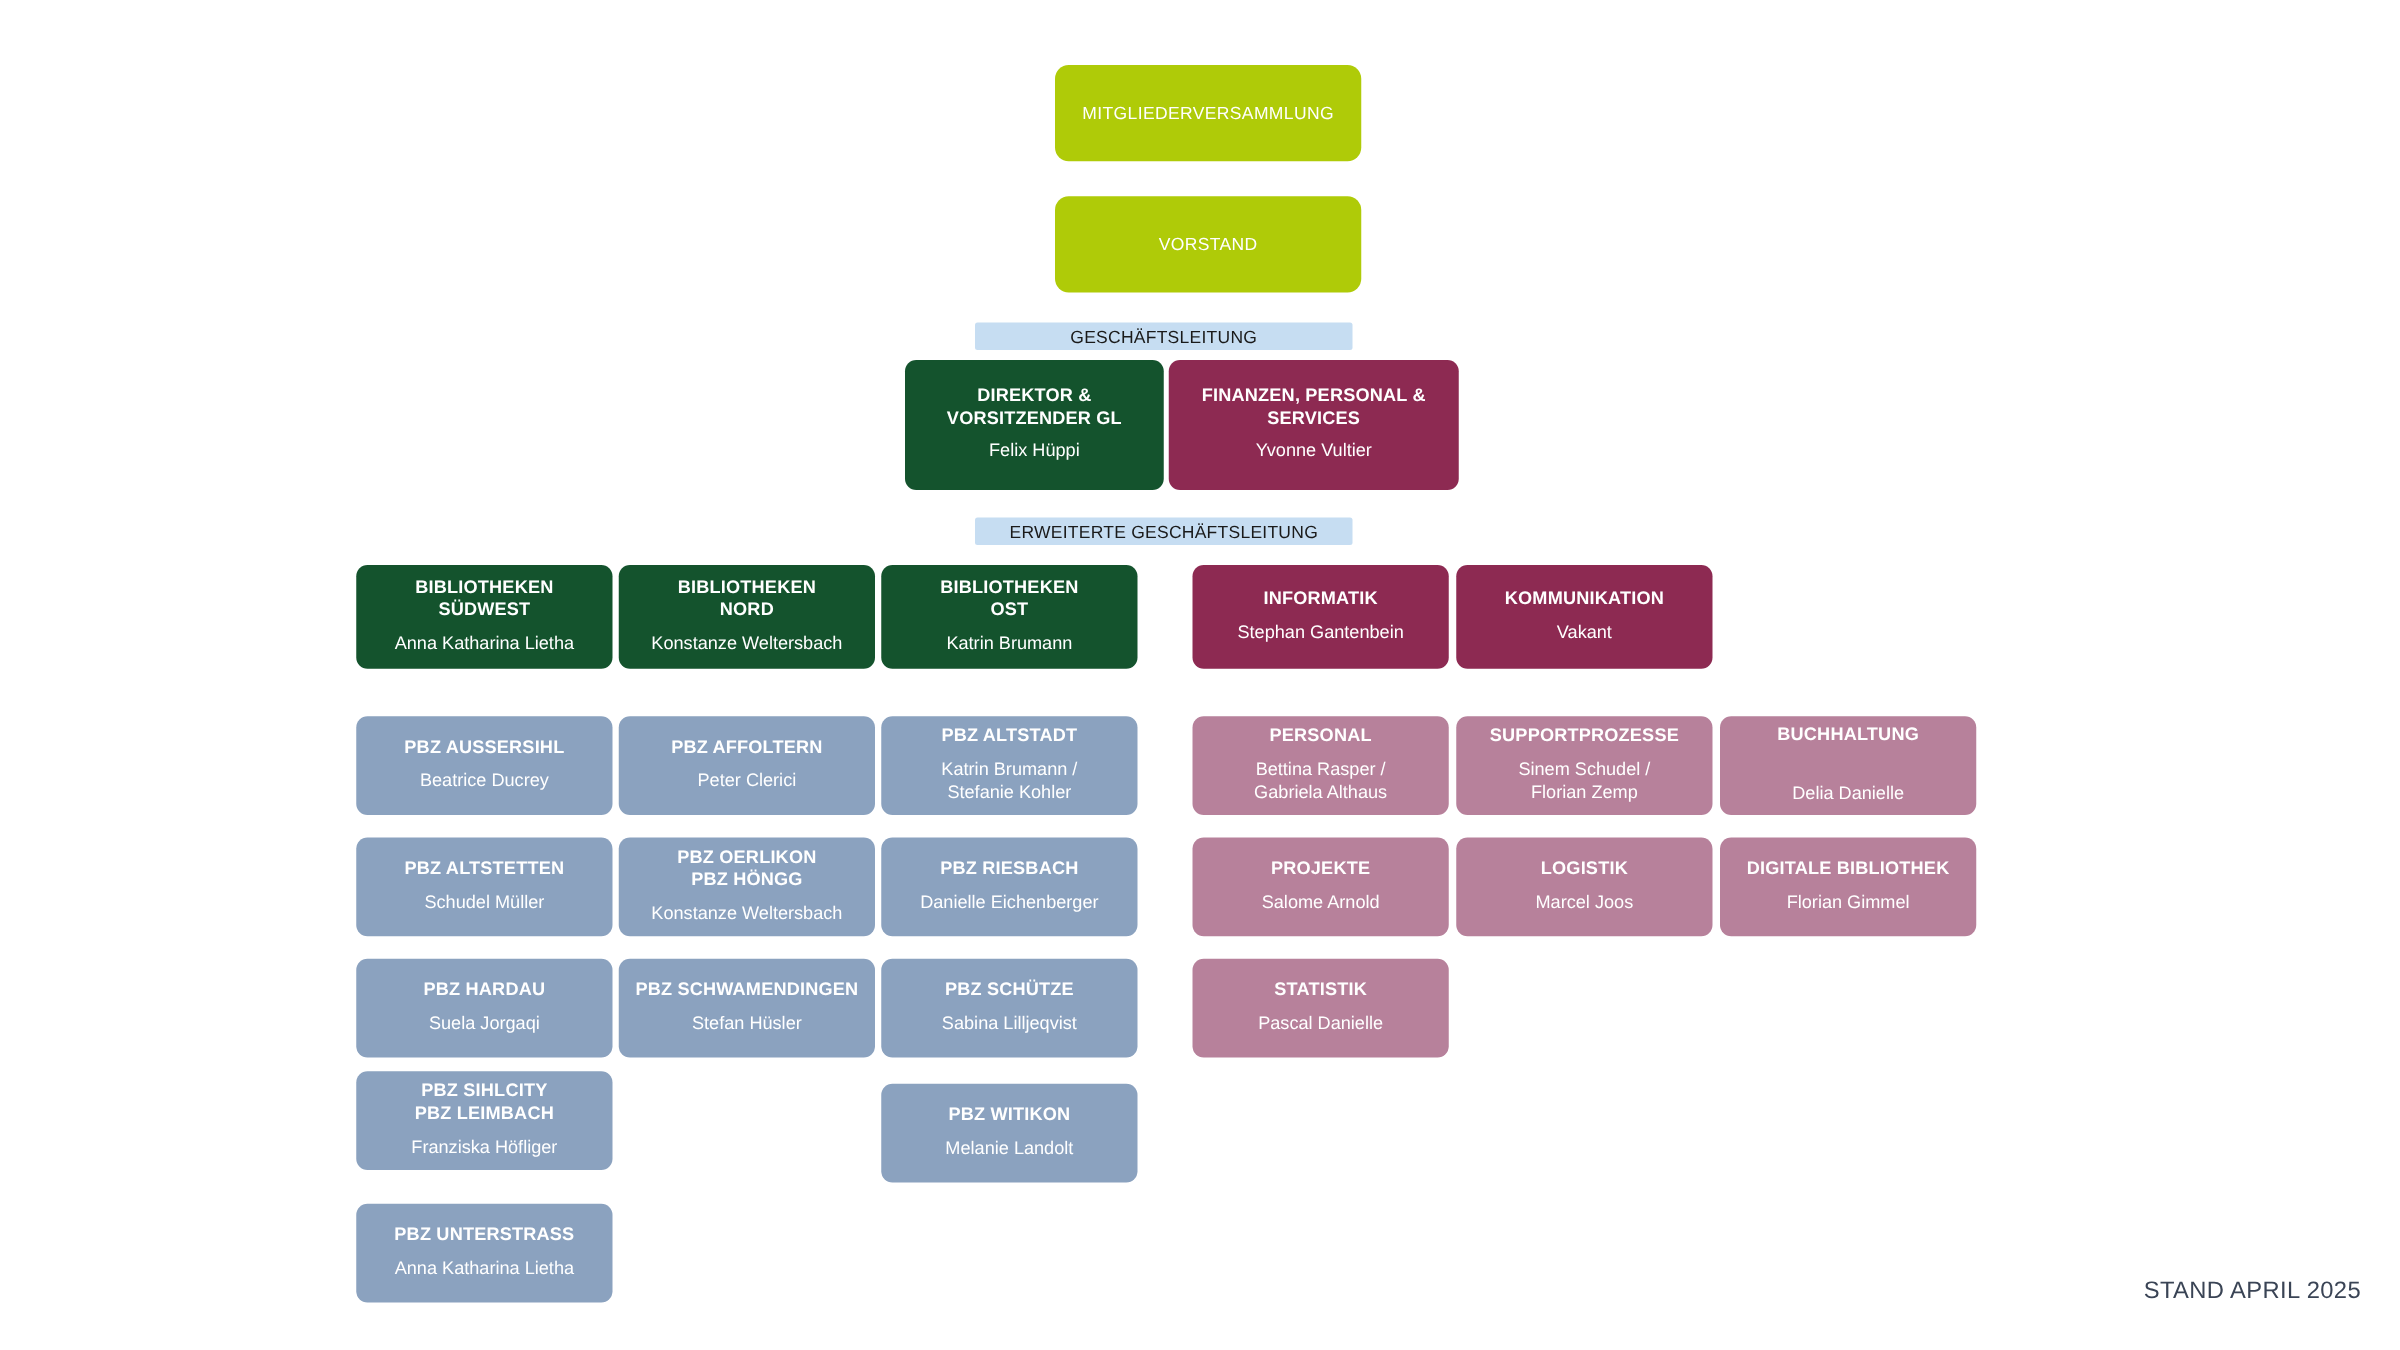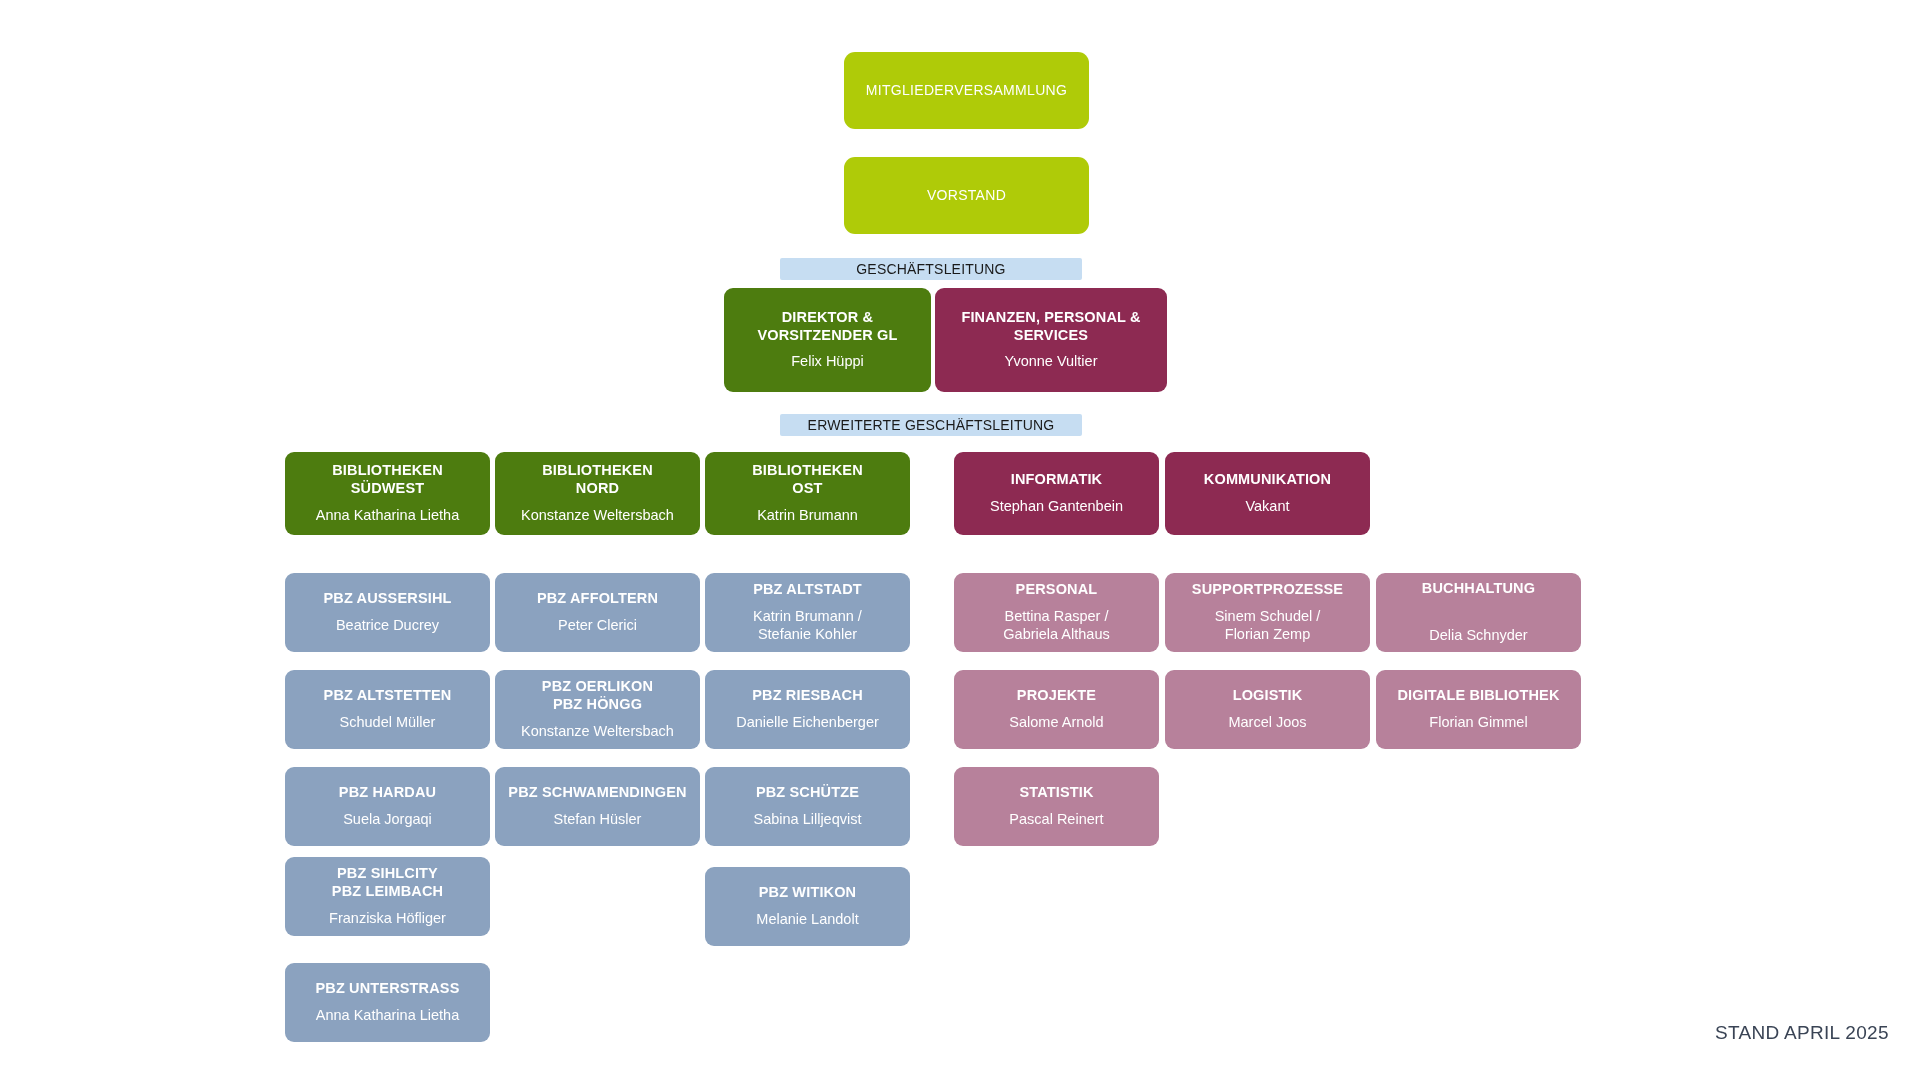--- a/index.html
+++ b/index.html
@@ -58,21 +58,21 @@
     margin-left: 36px;
   }
   .tier-green .unit {
     font-size: 14px;
     font-weight: 500;
     letter-spacing: 0.3px;
     margin-top: 0;
   }
 
   
-  .tier-darkblue { background: #4d7c0f; align-items: center; }
+  .tier-darkblue { background: #14532d; align-items: center; }
   
   .tier-darkmagenta { background: #8D2A52; }
   
   .tier-lightblue { background: #8BA2BF; }
   
   .tier-lightmagenta { background: #B7819B; }
 
   
   .band {
     position: absolute;
@@ -228,38 +228,38 @@
   </div>
 
   <div class="node tier-lightmagenta" style="left:1165px; top:573px; width:205px; height:79px;">
     <span class="unit">SUPPORTPROZESSE</span>
     <span class="person">Sinem Schudel /
 Florian Zemp</span>
   </div>
 
   <div class="node tier-lightmagenta" style="left:1376px; top:573px; width:205px; height:79px;gap:20px;">
     <span class="unit">BUCHHALTUNG</span>
-    <span class="person">Delia Schnyder</span>
+    <span class="person">Delia Danielle</span>
   </div>
 
   <div class="node tier-lightmagenta" style="left:954px; top:670px; width:205px; height:79px;">
     <span class="unit">PROJEKTE</span>
     <span class="person">Salome Arnold</span>
   </div>
 
   <div class="node tier-lightmagenta" style="left:1165px; top:670px; width:205px; height:79px;">
     <span class="unit">LOGISTIK</span>
     <span class="person">Marcel Joos</span>
   </div>
 
   <div class="node tier-lightmagenta" style="left:1376px; top:670px; width:205px; height:79px;">
     <span class="unit">DIGITALE BIBLIOTHEK</span>
     <span class="person">Florian Gimmel</span>
   </div>
 
   <div class="node tier-lightmagenta" style="left:954px; top:767px; width:205px; height:79px;">
     <span class="unit">STATISTIK</span>
-    <span class="person">Pascal Reinert</span>
+    <span class="person">Pascal Danielle</span>
   </div>
 
   <div class="footer-note" style="left:1715px; top:1022px;">STAND APRIL 2025</div>
 
 </div>
 
 </body></html>

